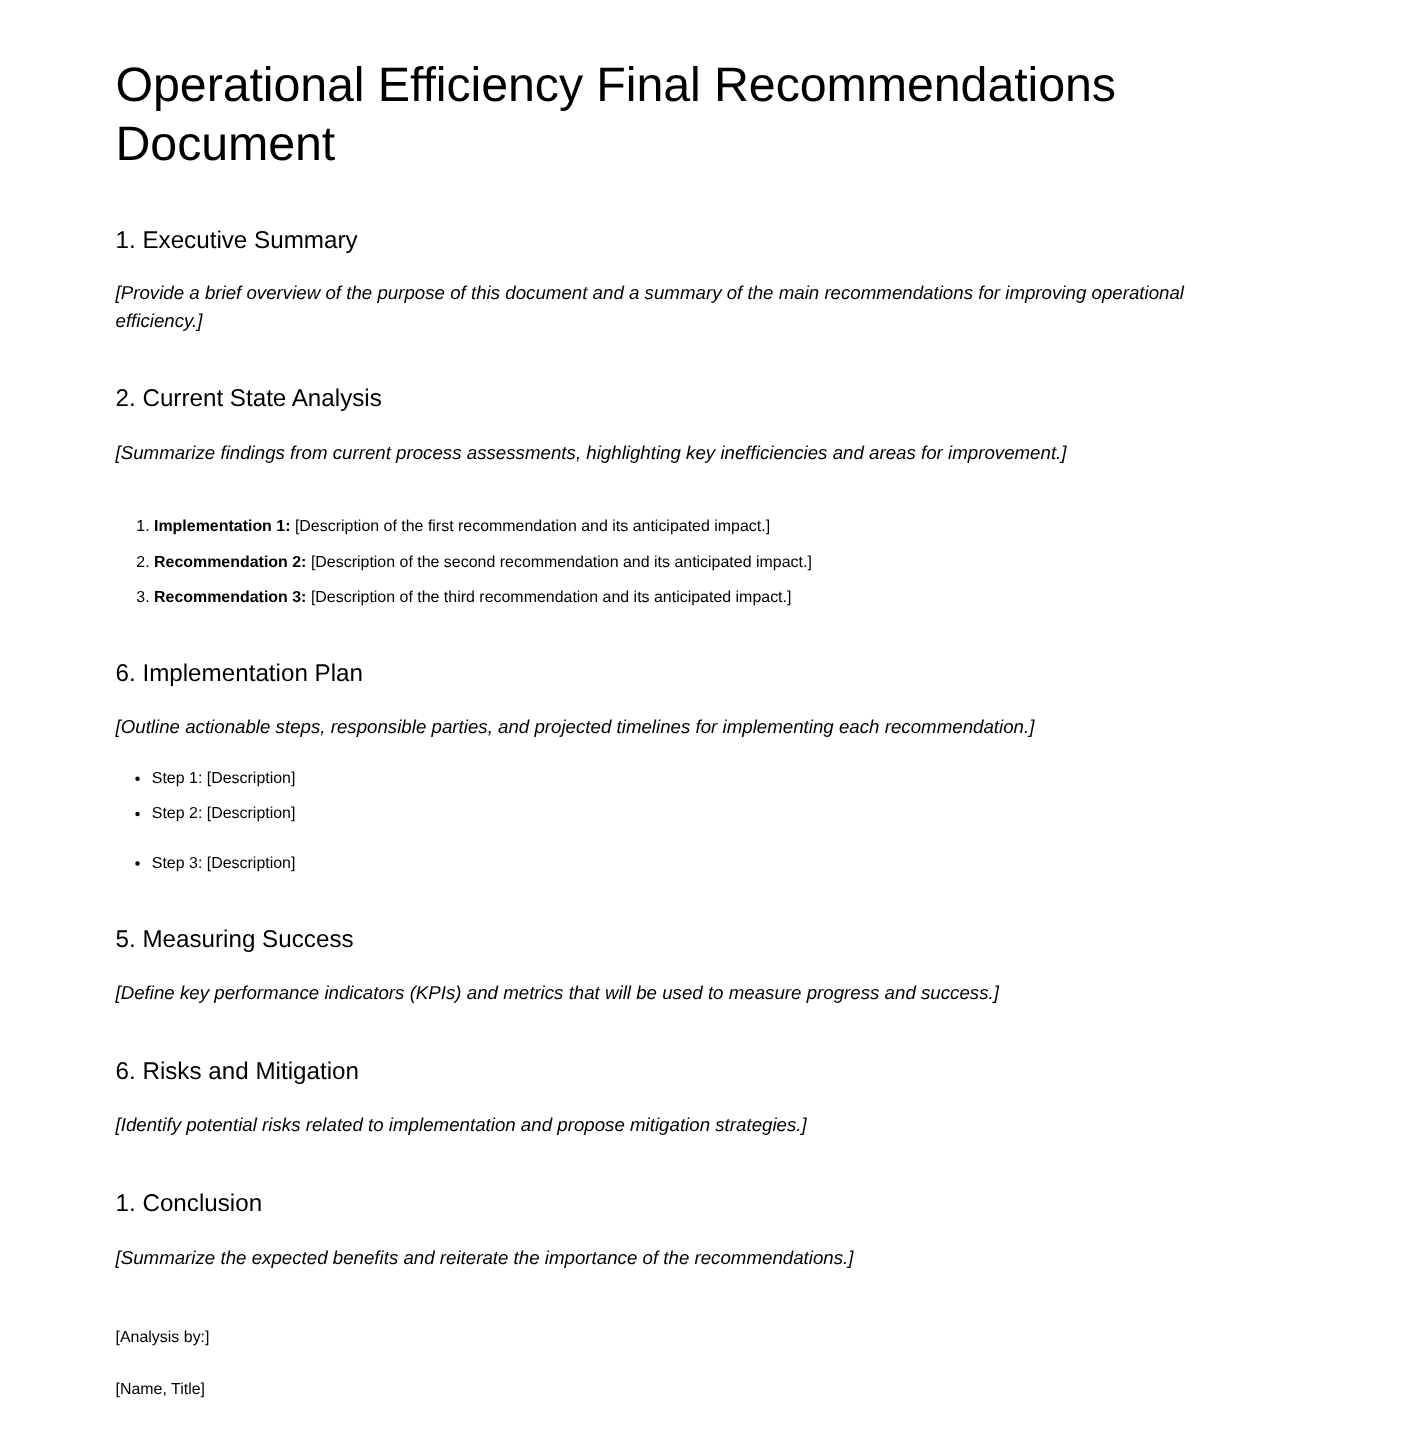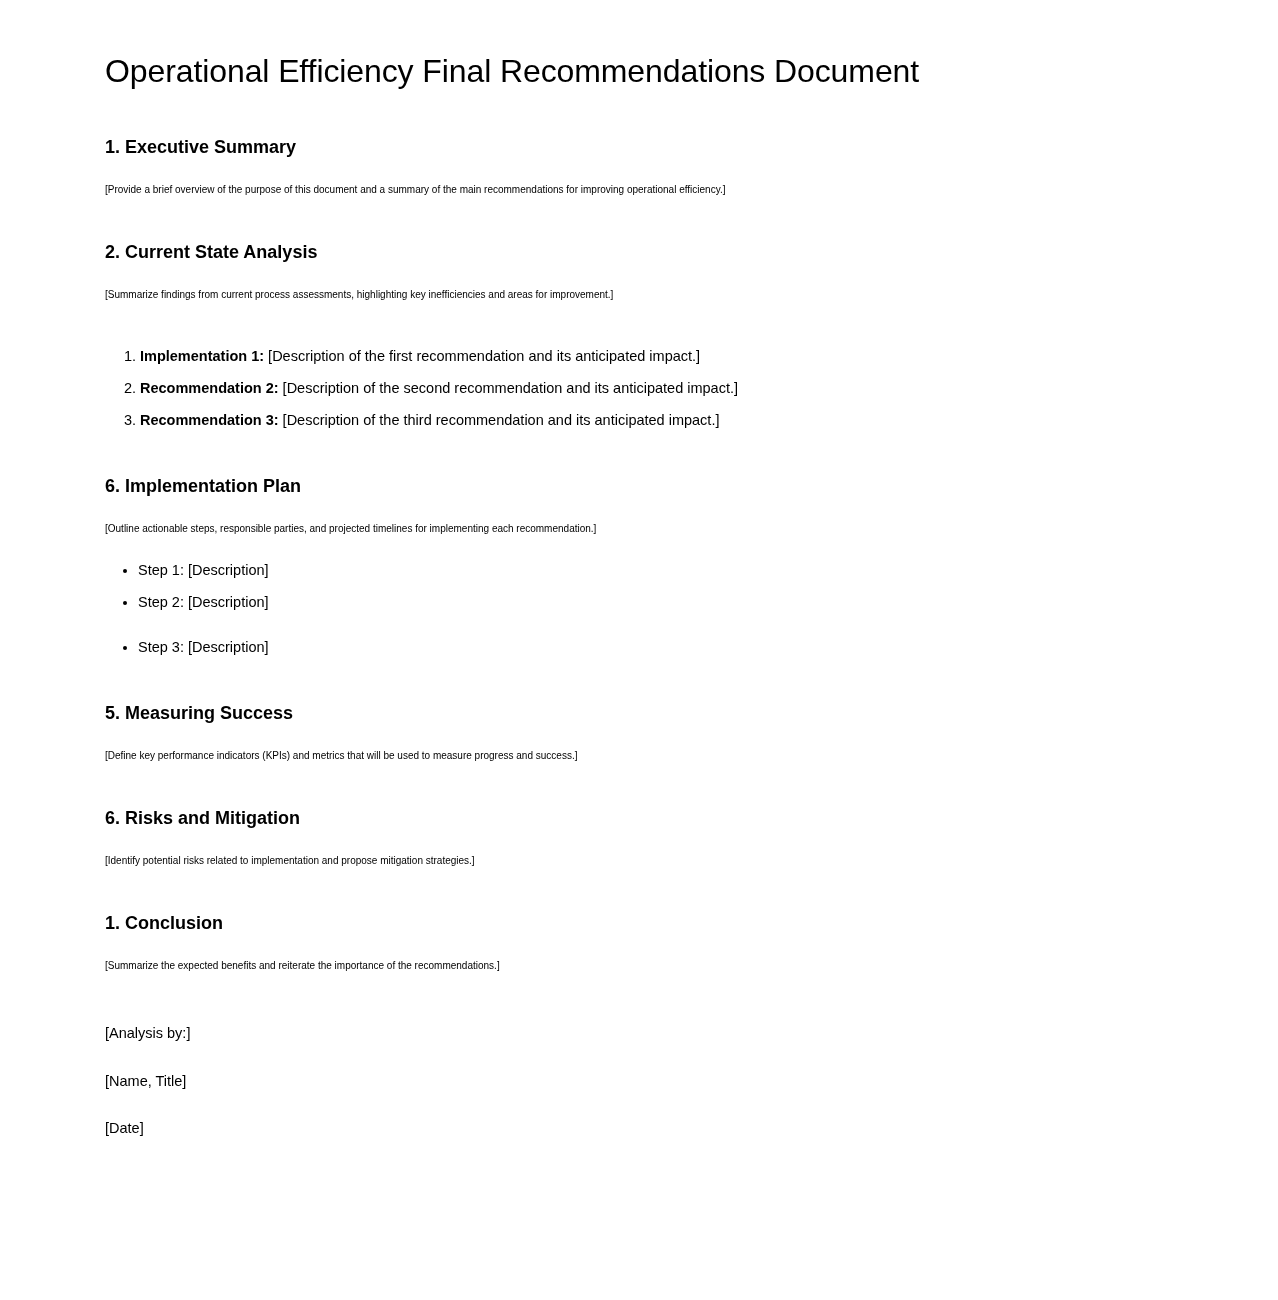--- a/index.html
+++ b/index.html
@@ -13,42 +13,43 @@
     min-height: 1300px;
     font-family: "Liberation Sans", sans-serif;
     color: #000000;
     -webkit-font-smoothing: antialiased;
   }
   .page {
     padding: 52px 120px 60px 105px;
     box-sizing: border-box;
   }
   .doc-title {
-    font-size: 32px;
+    font-size: 44px;
     font-weight: normal;
     line-height: 1.2;
     margin: 0 0 46px 0;
     letter-spacing: -0.1px;
   }
   .section {
     margin: 0;
   }
   .section-heading {
-    font-size: 18px;
-    font-weight: bold;
+    font-size: 22px;
+    font-weight: normal;
     line-height: 1.25;
     margin: 0 0 24px 0;
   }
   .section + .section {
     margin-top: 44px;
   }
   .body-text {
-    font-size: 10px;
+    font-size: 17px;
     line-height: 1.45;
     margin: 0;
+    font-style: italic;
   }
   ol.rec-list {
     margin: 0;
     padding-left: 35px;
     list-style-position: outside;
   }
   ol.rec-list li {
     font-size: 14.5px;
     line-height: 1.45;
     margin-bottom: 11px;

